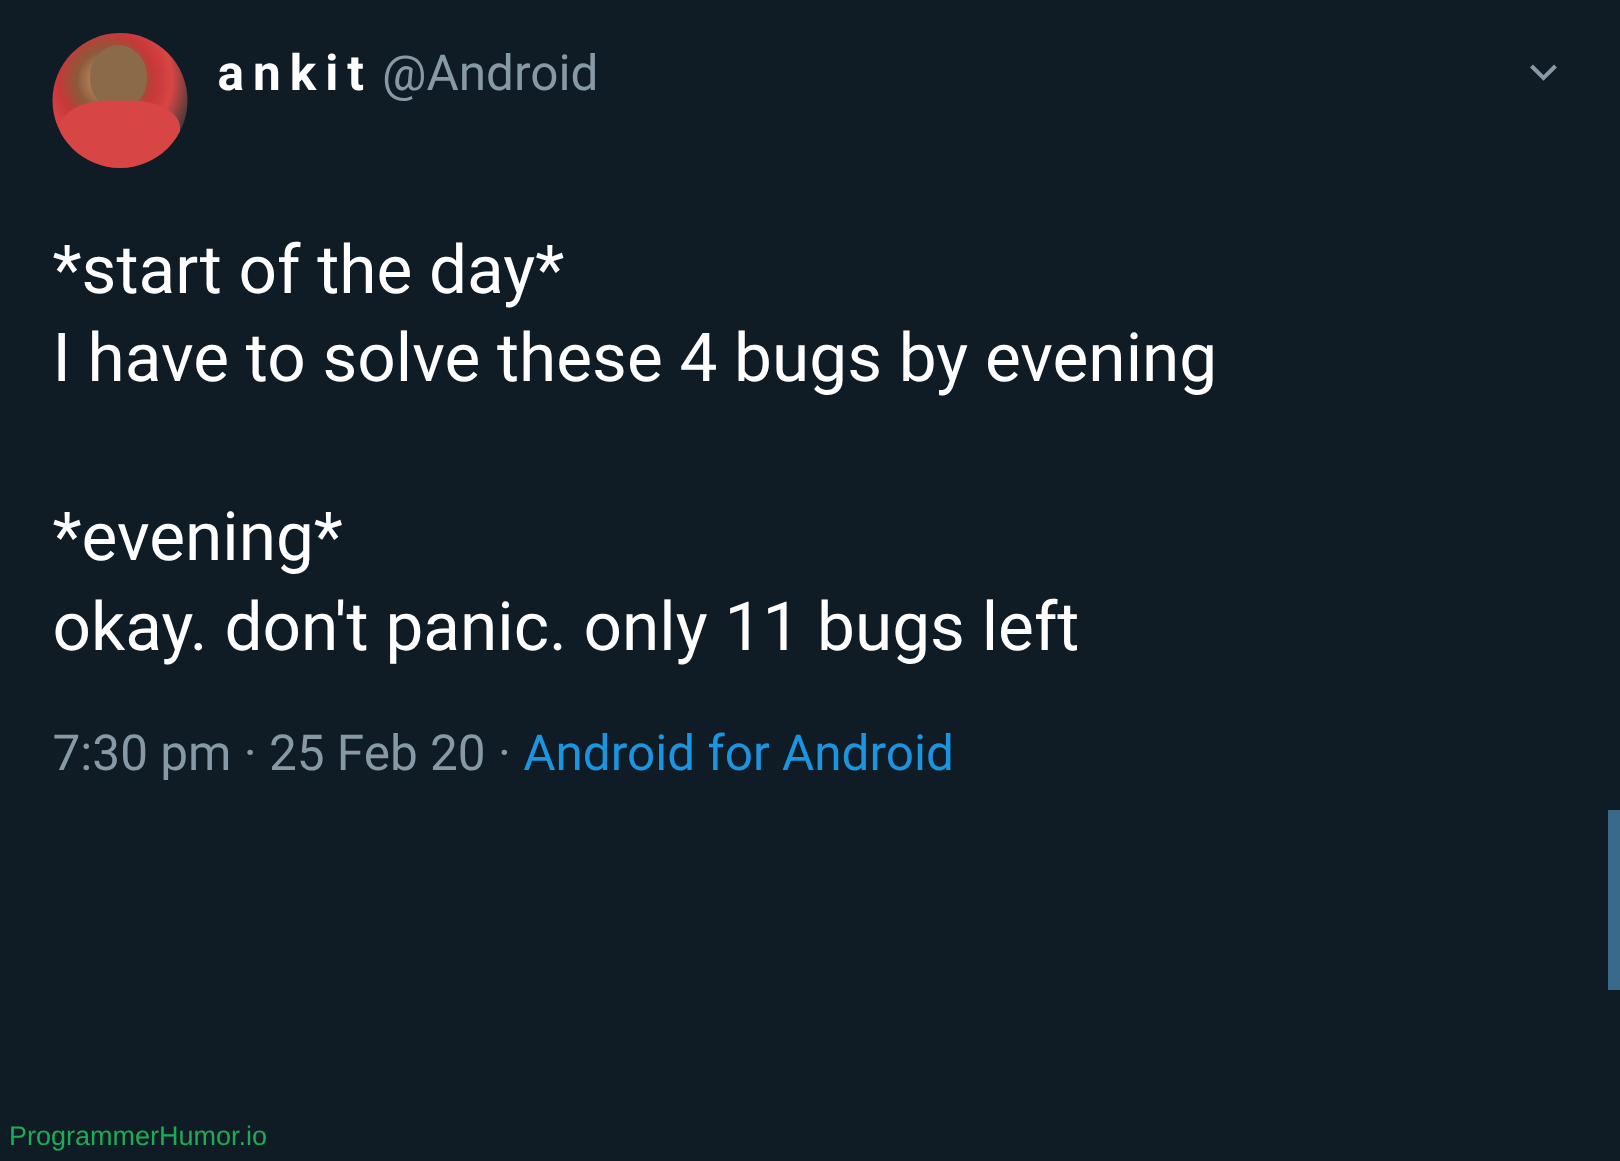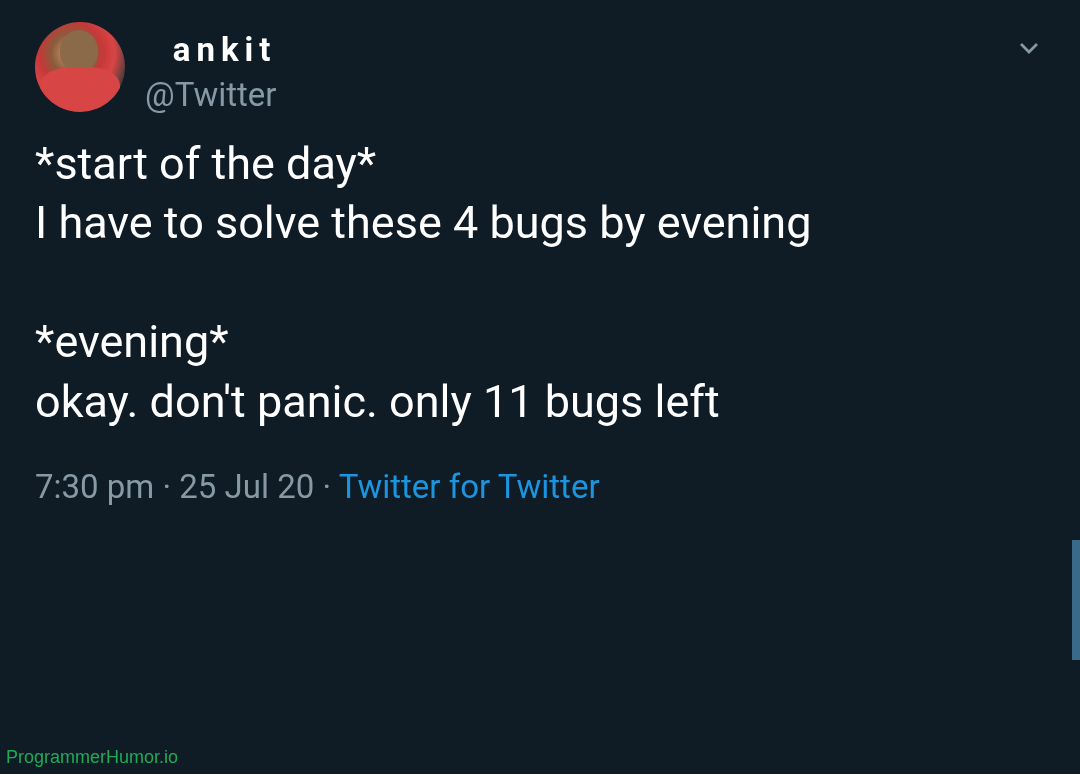--- a/index.html
+++ b/index.html
@@ -49,24 +49,22 @@
       position: absolute;
       bottom: 0;
       left: 5px;
       right: 5px;
       height: 45px;
       background: #d84545;
       border-radius: 40% 40% 0 0;
     }
     .user-info {
       display: flex;
-      flex-direction: column;
       gap: 6px;
       padding-top: 8px;
-      text-align: right;
     }
     .display-name {
       font-size: 33px;
       font-weight: 700;
       color: #ffffff;
       letter-spacing: 6px;
     }
     .handle {
       font-size: 33px;
       color: #8899a6;
@@ -76,21 +74,21 @@
       position: absolute;
       right: 0;
       top: 10px;
       color: #8899a6;
     }
     .dropdown-icon svg {
       width: 32px;
       height: 32px;
     }
     .tweet-body {
-      margin-top: 20px;
+      margin-top: 38px;
       font-size: 45px;
       line-height: 1.32;
       color: #ffffff;
       font-weight: 400;
       white-space: pre-wrap;
     }
     .tweet-meta {
       margin-top: 36px;
       font-size: 33px;
       color: #8899a6;
@@ -120,33 +118,33 @@
     }
   </style>
 </head>
 <body>
 
 <div class="tweet-container">
   <div class="tweet-header">
     <div class="avatar"></div>
     <div class="user-info">
       <div class="display-name">ankit</div>
-      <div class="handle">@Twitter</div>
+      <div class="handle">@Android</div>
     </div>
     <div class="dropdown-icon">
       <svg viewBox="0 0 24 24" fill="none" stroke="currentColor" stroke-width="2">
         <polyline points="6 9 12 15 18 9"></polyline>
       </svg>
     </div>
   </div>
   <div class="tweet-body">*start of the day*
 I have to solve these 4 bugs by evening
 
 *evening*
 okay. don't panic. only 11 bugs left</div>
   <div class="tweet-meta">
-    <span>7:30 pm</span><span class="meta-separator"> · </span><span>25 Jul 20</span><span class="meta-separator"> · </span><span class="source-link">Twitter for Twitter</span>
+    <span>7:30 pm</span><span class="meta-separator"> · </span><span>25 Feb 20</span><span class="meta-separator"> · </span><span class="source-link">Android for Android</span>
   </div>
 </div>
 
 <div class="scroll-indicator"></div>
 
 <div class="watermark">ProgrammerHumor.io</div>
 
 </body></html>

